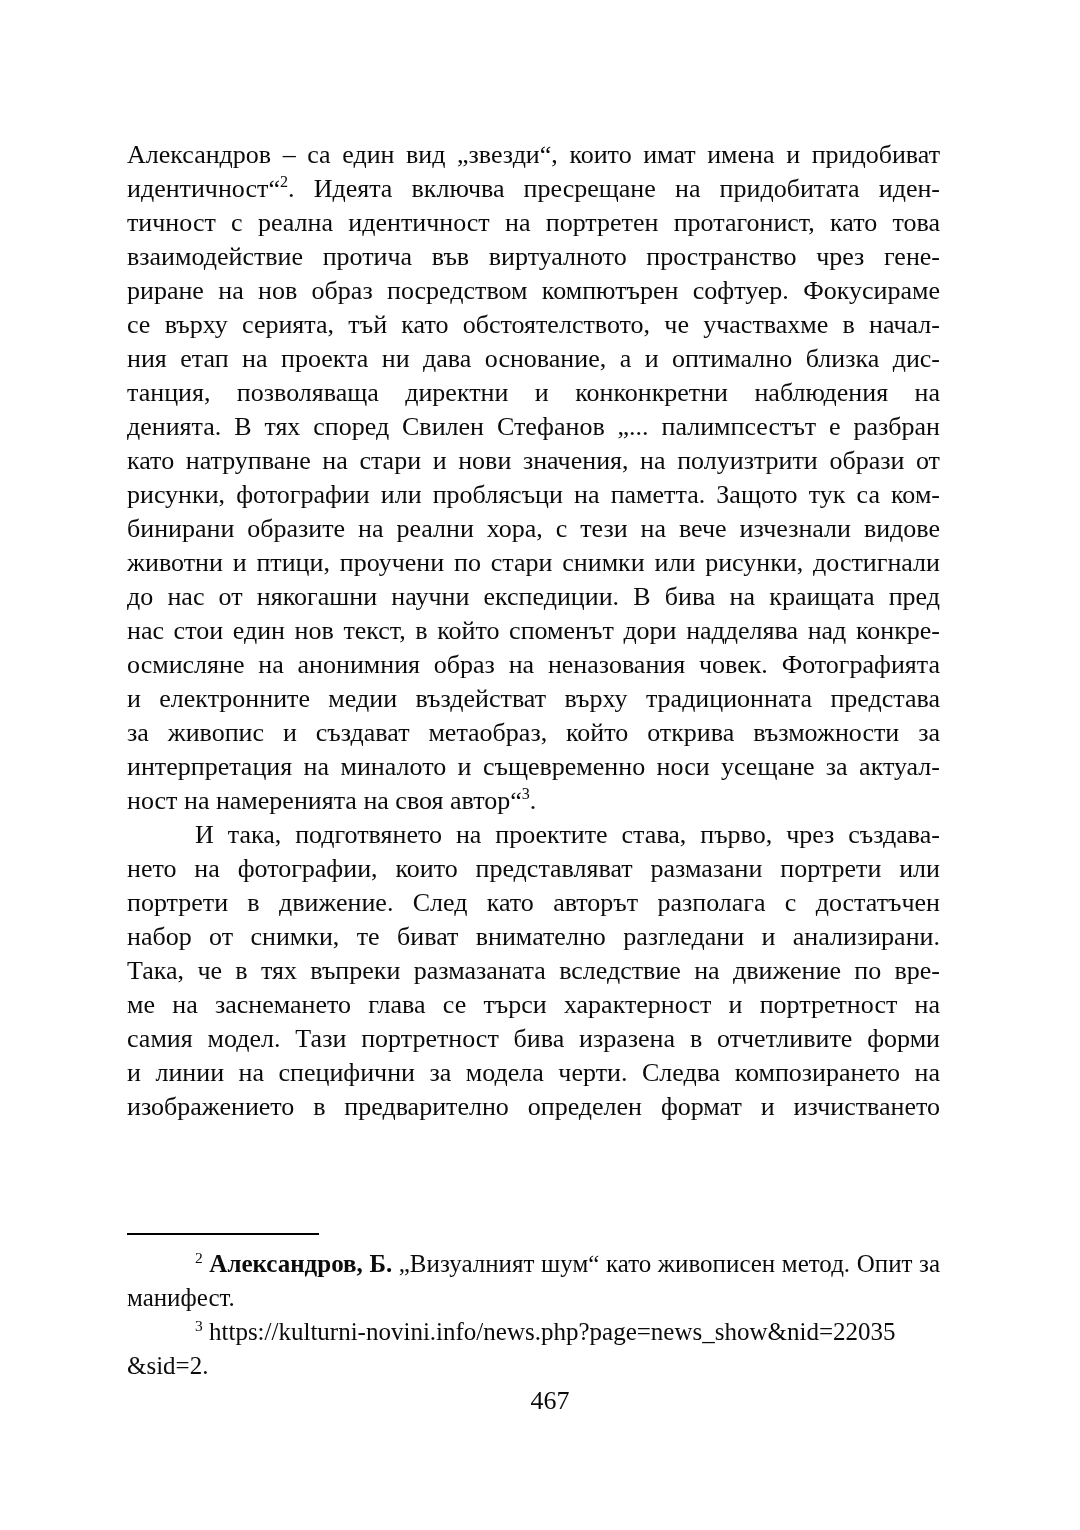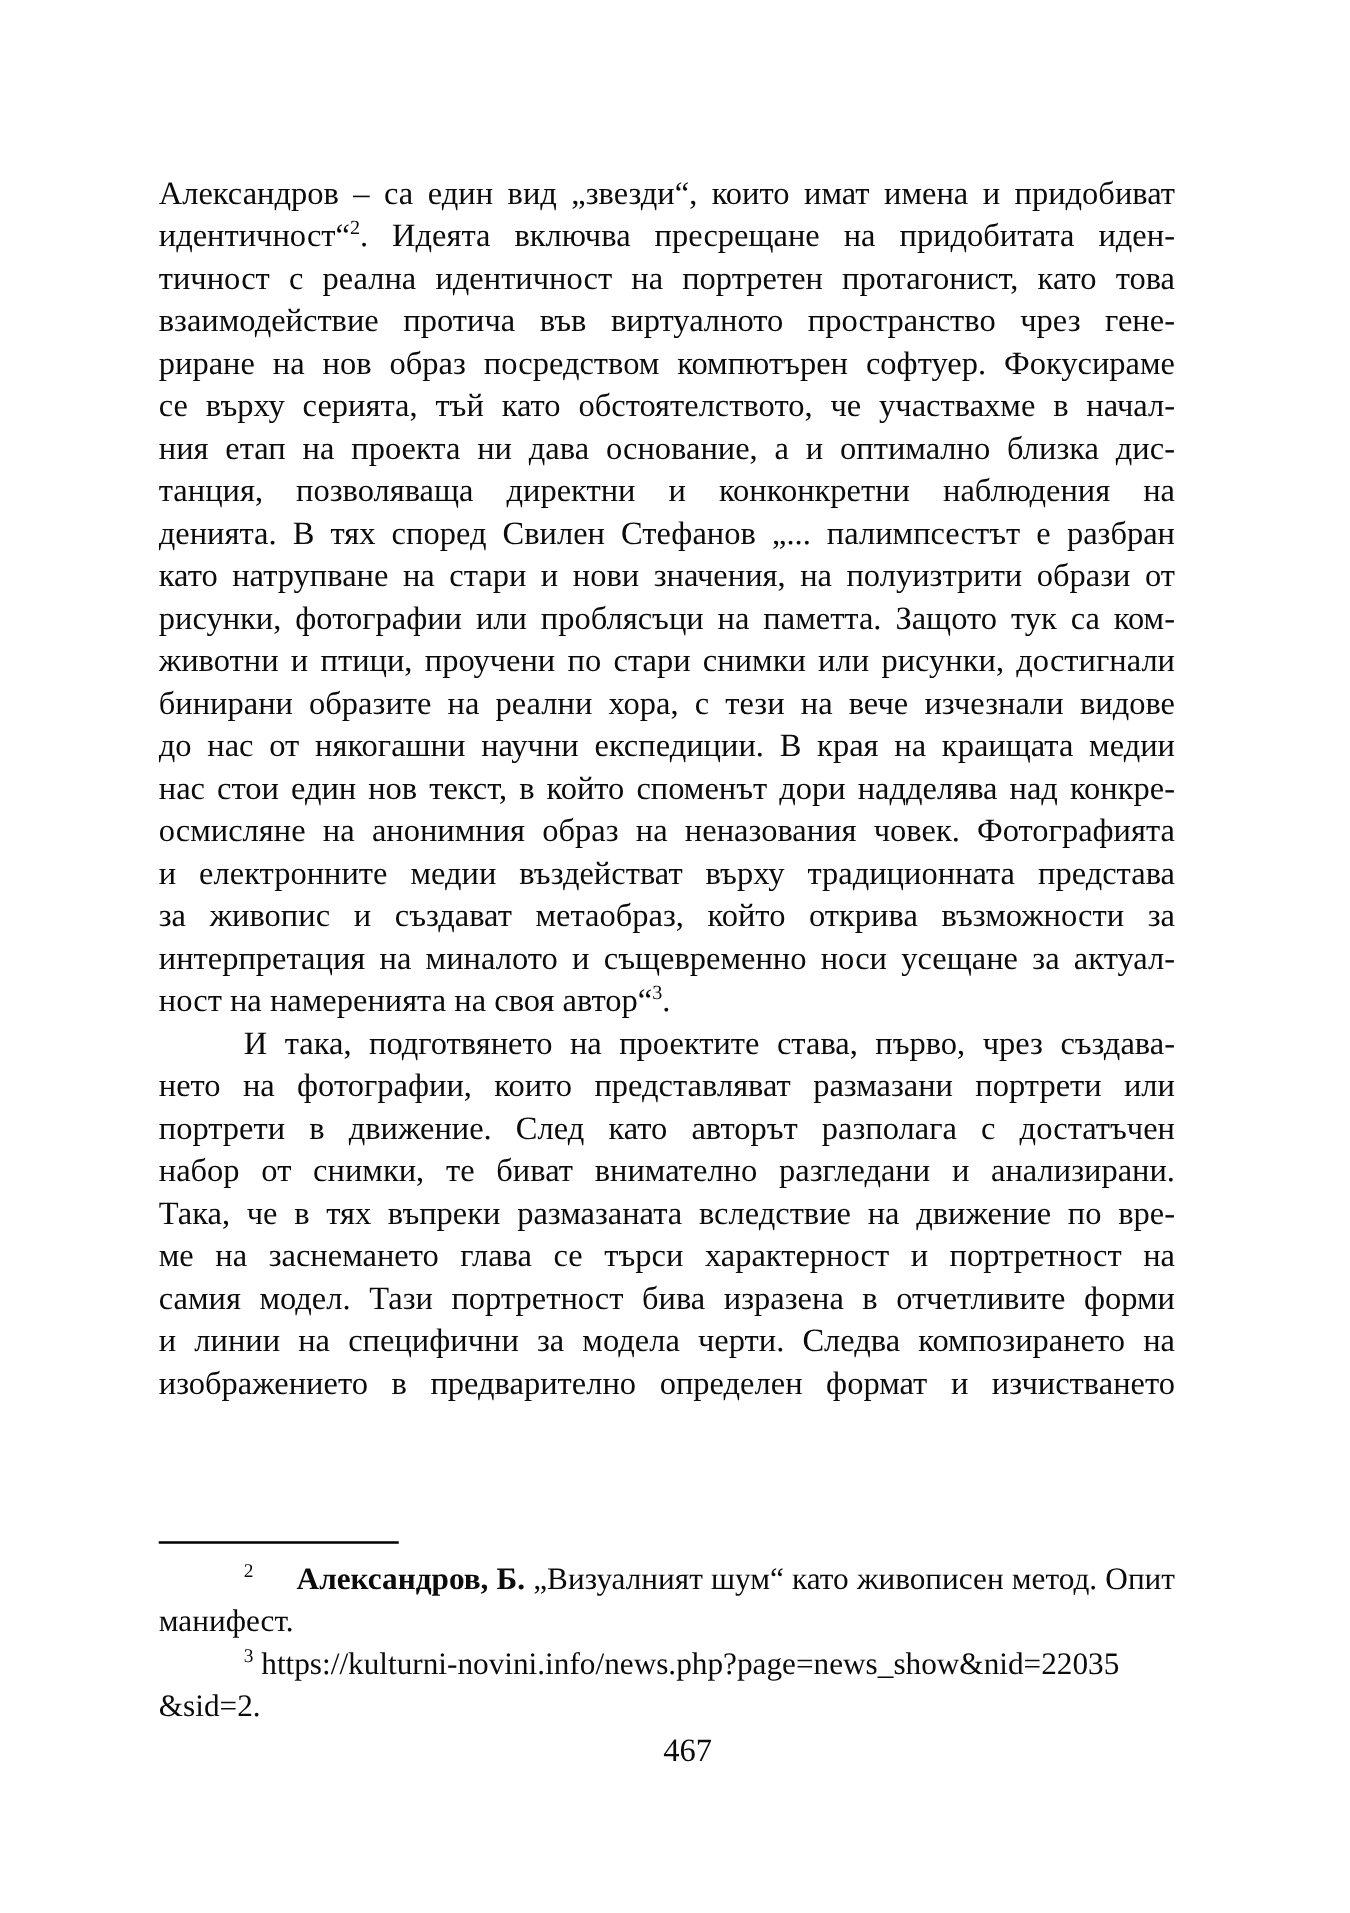--- a/index.html
+++ b/index.html
@@ -48,42 +48,42 @@
   .page-number {
     position: absolute;
     left: 0;
     top: 1386px;
     width: 100%;
     text-align: center;
     font-size: 26px;
     margin-left: 10px;
   }
   sup { font-size: 0.62em; line-height: 0; }
-  b { font-weight: bold; margin-left: 28px; }
+  b { font-weight: bold; }
 </style>
 </head>
 <body>
 
 <div class="page">
   <div class="main-text" id="body-text">
       <div>
         <div class="line">Александров – са един вид „звезди“, които имат имена и придобиват</div>
         <div class="line">идентичност“<sup>2</sup>. Идеята включва пресрещане на придобитата иден-</div>
         <div class="line">тичност с реална идентичност на портретен протагонист, като това</div>
         <div class="line">взаимодействие протича във виртуалното пространство чрез гене-</div>
         <div class="line">риране на нов образ посредством компютърен софтуер. Фокусираме</div>
         <div class="line">се върху серията, тъй като обстоятелството, че участвахме в начал-</div>
         <div class="line">ния етап на проекта ни дава основание, а и оптимално близка дис-</div>
         <div class="line">танция, позволяваща директни и конконкретни наблюдения на</div>
         <div class="line">денията. В тях според Свилен Стефанов „... палимпсестът е разбран</div>
         <div class="line">като натрупване на стари и нови значения, на полуизтрити образи от</div>
         <div class="line">рисунки, фотографии или проблясъци на паметта. Защото тук са ком-</div>
+        <div class="line">бинирани образите на реални хора, с тези на вече изчезнали видове</div>
         <div class="line">животни и птици, проучени по стари снимки или рисунки, достигнали</div>
-        <div class="line">бинирани образите на реални хора, с тези на вече изчезнали видове</div>
-        <div class="line">до нас от някогашни научни експедиции. В края на краищата медии</div>
+        <div class="line">до нас от някогашни научни експедиции. В бива на краищата пред</div>
         <div class="line">нас стои един нов текст, в който споменът дори надделява над конкре-</div>
         <div class="line">осмисляне на анонимния образ на неназования човек. Фотографията</div>
         <div class="line">и електронните медии въздействат върху традиционната представа</div>
         <div class="line">за живопис и създават метаобраз, който открива възможности за</div>
         <div class="line">интерпретация на миналото и същевременно носи усещане за актуал-</div>
         <div class="line noStretch">ност на намеренията на своя автор“<sup>3</sup>.</div>
       </div>
       <div>
         <div class="line indent">И така, подготвянето на проектите става, първо, чрез създава-</div>
         <div class="line">нето на фотографии, които представляват размазани портрети или</div>

